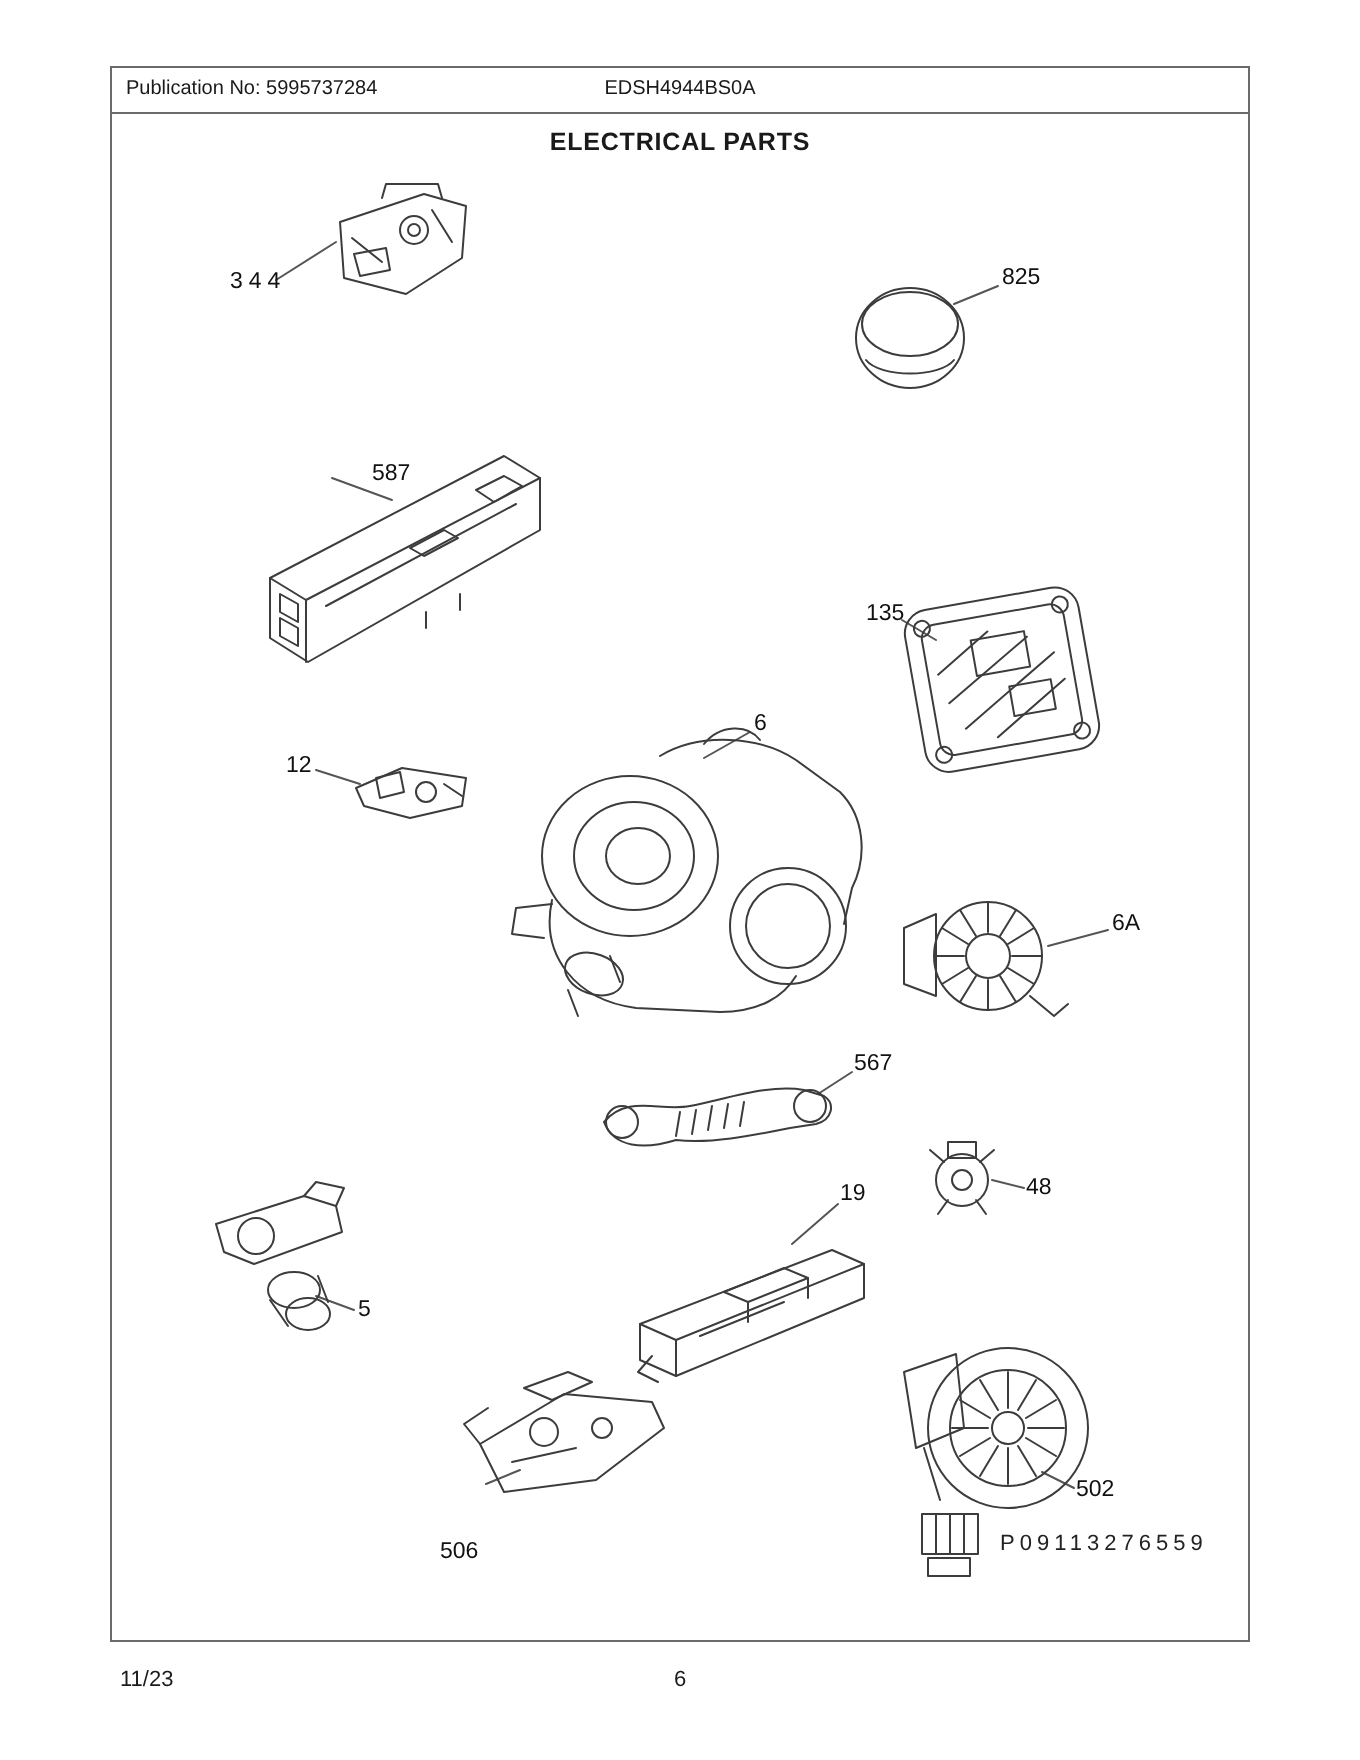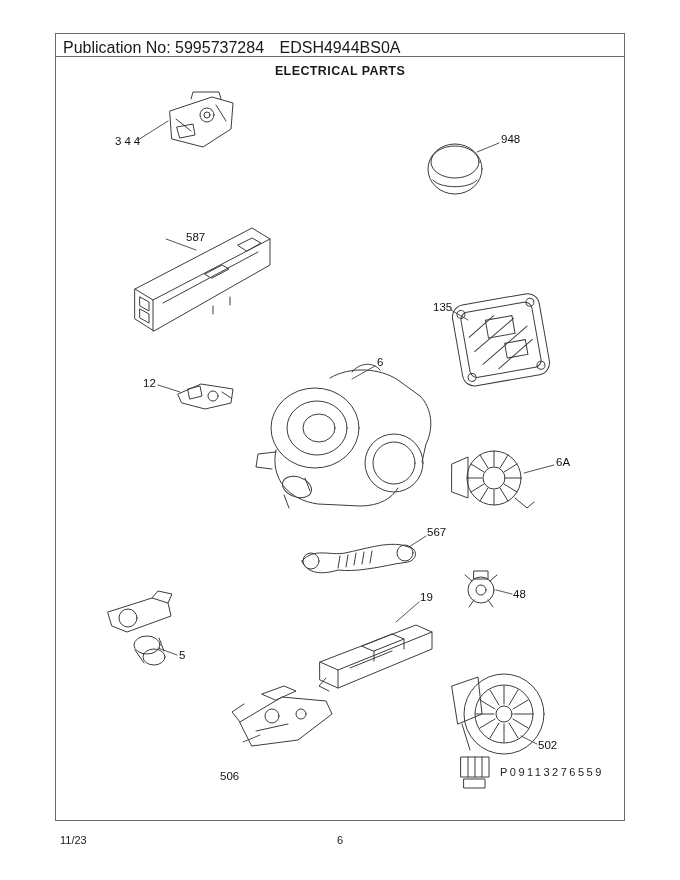--- a/index.html
+++ b/index.html
@@ -12,21 +12,21 @@
     overflow:hidden;
   }
   .page-frame {
     position:absolute; left:55px; top:33px; width:570px; height:788px;
     border:1px solid #6a6a6a;
     background:#fff;
   }
   .header-row {
     position:absolute; left:0; top:0; width:100%; height:23px;
     border-bottom:1px solid #6a6a6a;
-    font-size:16px;
+    font-size:10px;
   }
   .pub   { position:absolute; left:7px; top:5px; white-space:nowrap; }
   .model { position:absolute; left:0; top:5px; width:100%; text-align:center; }
   .title {
     position:absolute; top:30px; left:0; width:100%;
     text-align:center; font-weight:bold; font-size:12.5px; letter-spacing:0.4px;
   }
   .callout {
     position:absolute; font-size:11.5px; color:#111; white-space:nowrap;
   }
@@ -190,21 +190,21 @@
 
     <g>
       <rect x="461" y="757" width="28" height="20"></rect>
       <path d="M468,757 l0,20 M475,757 l0,20 M482,757 l0,20"></path>
       <rect x="464" y="779" width="21" height="9"></rect>
     </g>
   </g>
 </svg>
 
 <div class="callout" style="left:115px; top:135px; letter-spacing:3px;">344</div>
-<div class="callout" style="left:501px; top:133px;">948</div>
+<div class="callout" style="left:501px; top:133px;">825</div>
 <div class="callout" style="left:144px; top:231px;padding-left:42px;">587</div>
 <div class="callout" style="left:433px; top:301px;">135</div>
 <div class="callout" style="left:143px; top:377px;">12</div>
 <div class="callout" style="left:377px; top:356px;">6</div>
 <div class="callout" style="left:556px; top:456px;">6A</div>
 <div class="callout" style="left:427px; top:526px;">567</div>
 <div class="callout" style="left:513px; top:588px;">48</div>
 <div class="callout" style="left:420px; top:591px;">19</div>
 <div class="callout" style="left:179px; top:649px;">5</div>
 <div class="callout" style="left:220px; top:770px;">506</div>

